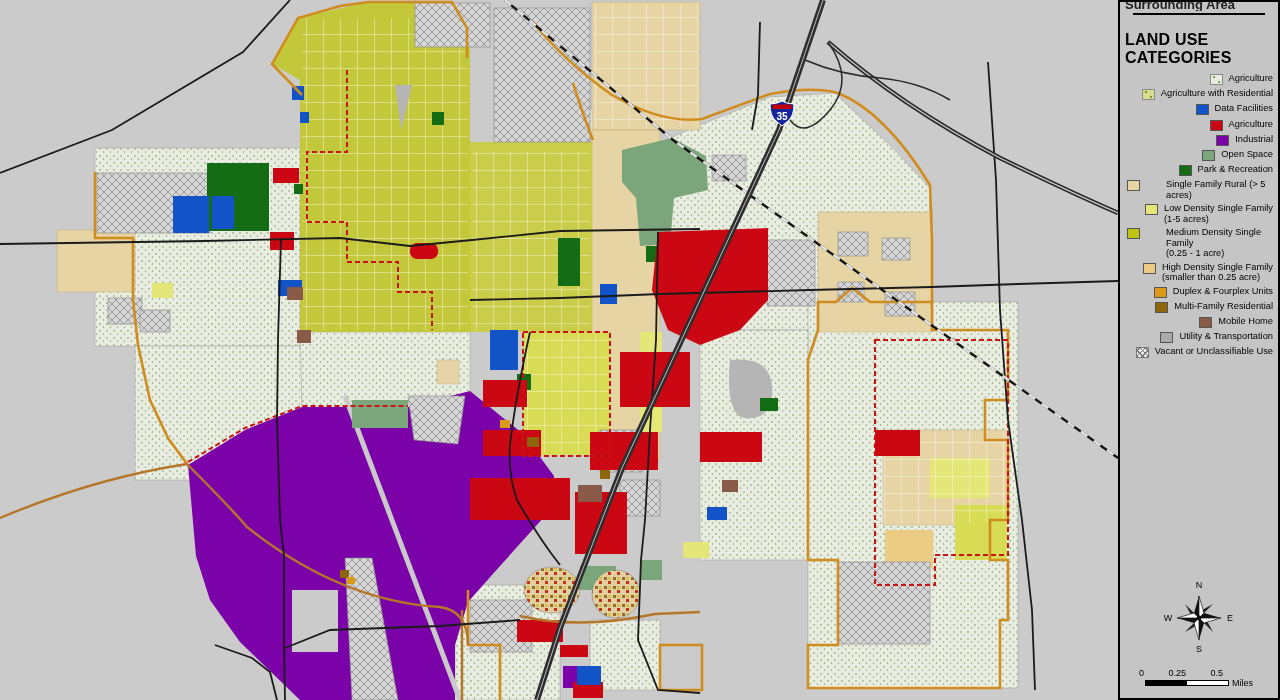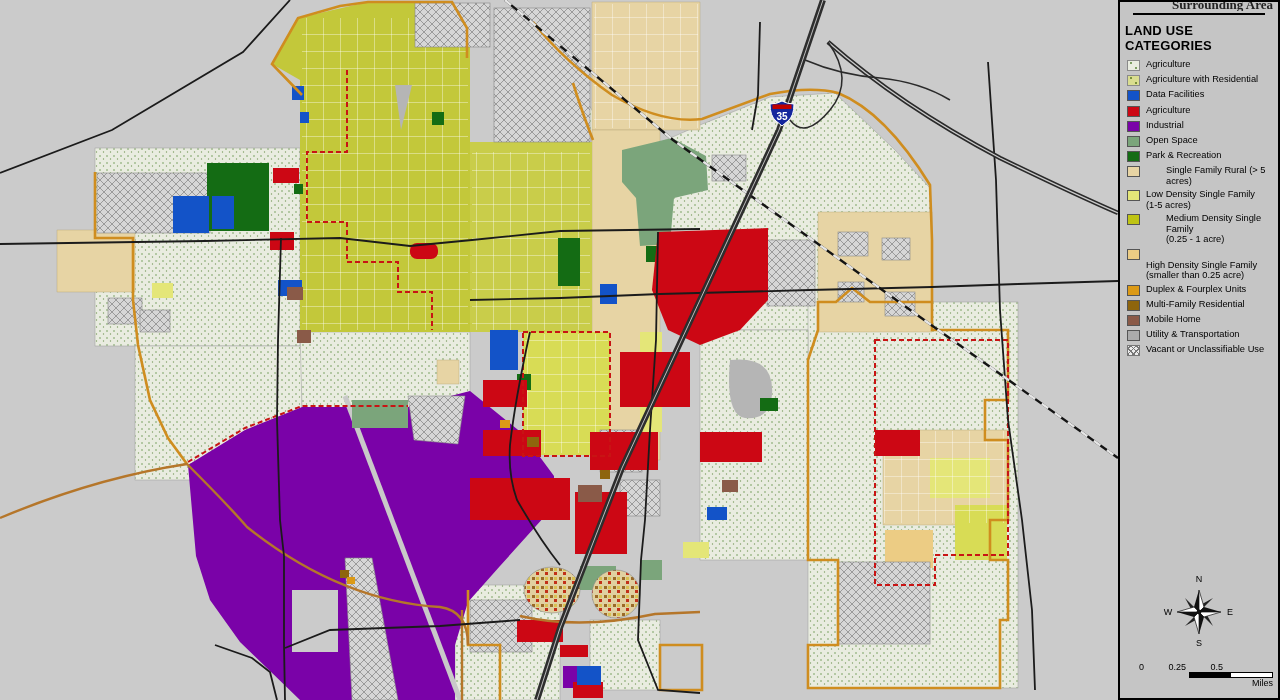--- a/index.html
+++ b/index.html
@@ -3,32 +3,32 @@
 <meta charset="utf-8">
 <style>
   html,body{margin:0;padding:0;width:1280px;height:700px;overflow:hidden;
     font-family:"Liberation Sans",sans-serif;background:#cbcbcb;}
   #frame{position:relative;width:1280px;height:700px;display:flex;}
   #map-wrap{position:relative;width:1118px;height:612px;background:#cbcbcb;}
   #map-wrap svg{display:block;}
   
   #panel{box-sizing:border-box;width:162px;height:700px;background:#c5c5c5;
     border:2px solid #000;display:flex;flex-direction:column;padding:0 5px;}
-  #clipped-head{height:9px;overflow:hidden;text-align:right;font-family:Liberation Serif, serif;}
+  #clipped-head{height:9px;overflow:hidden;text-align:left;}
   #clipped-head span{display:inline-block;font-size:13px;font-weight:bold;transform:translateY(-7px);color:#222;}
   .rule{height:2px;background:#000;margin:2px 8px 6px 8px;}
-  #lu-title{font-size:13px;font-weight:bold;color:#000;letter-spacing:.2px;margin:2px 0 6px 0;}
-  .lg-item{display:flex;align-items:flex-start;margin:0 0 3.2px 0;}
+  #lu-title{font-size:16px;font-weight:bold;color:#000;letter-spacing:.2px;margin:10px 0 6px 0;}
+  .lg-item{display:flex;align-items:flex-start;margin:0 0 3.2px 0;justify-content:flex-end;}
   .swatch{flex:0 0 13px;width:13px;height:11px;margin:1px 6px 0 2px;border:1px solid #555;box-sizing:border-box;}
   .lg-label{font-size:9.3px;line-height:1.12;color:#000;}
   
   #compass-block{margin-top:auto;display:flex;justify-content:center;}
   #scale-block{margin:14px 0 10px 0;}
   .scale-ticks{display:flex;width:84px;margin:0 auto;font-size:9px;color:#000;justify-content:space-between;padding-right:36px;}
-  .scale-row{display:flex;align-items:flex-end;justify-content:center;flex-direction:column;}
+  .scale-row{display:flex;align-items:center;justify-content:center;}
   .scale-bar{display:flex;width:84px;height:6px;border:1px solid #000;box-sizing:border-box;}
   .scale-bar .b1{flex:1;background:#000;}
   .scale-bar .b2{flex:1;background:#fff;}
   .scale-unit{font-size:9px;margin-left:3px;color:#000;}
   #disclaimer{font-size:8.6px;line-height:1.3;text-align:center;color:#111;
     white-space:pre-line;margin:8px 0 6px 0;}
 </style>
 </head>
 <body>
 
@@ -317,21 +317,21 @@
       </div>
 
       <div class="lg-item">
         <span class="swatch" style="background: rgb(191, 196, 20);"></span>
         <span class="lg-label" style="white-space: pre-line; margin-left: 20px;">Medium Density Single Family
 (0.25 - 1 acre)</span>
       </div>
 
       <div class="lg-item">
         <span class="swatch" style="background: rgb(236, 204, 132);"></span>
-        <span class="lg-label" style="white-space: pre-line; margin-top: 12px;">High Density Single Family
+        <span class="lg-label" style="white-space: pre-line;">High Density Single Family
 (smaller than 0.25 acre)</span>
       </div>
 
       <div class="lg-item">
         <span class="swatch" style="background: rgb(220, 154, 22);"></span>
         <span class="lg-label" style="white-space: pre-line;">Duplex &amp; Fourplex Units</span>
       </div>
 
       <div class="lg-item">
         <span class="swatch" style="background: rgb(142, 101, 13);"></span>

